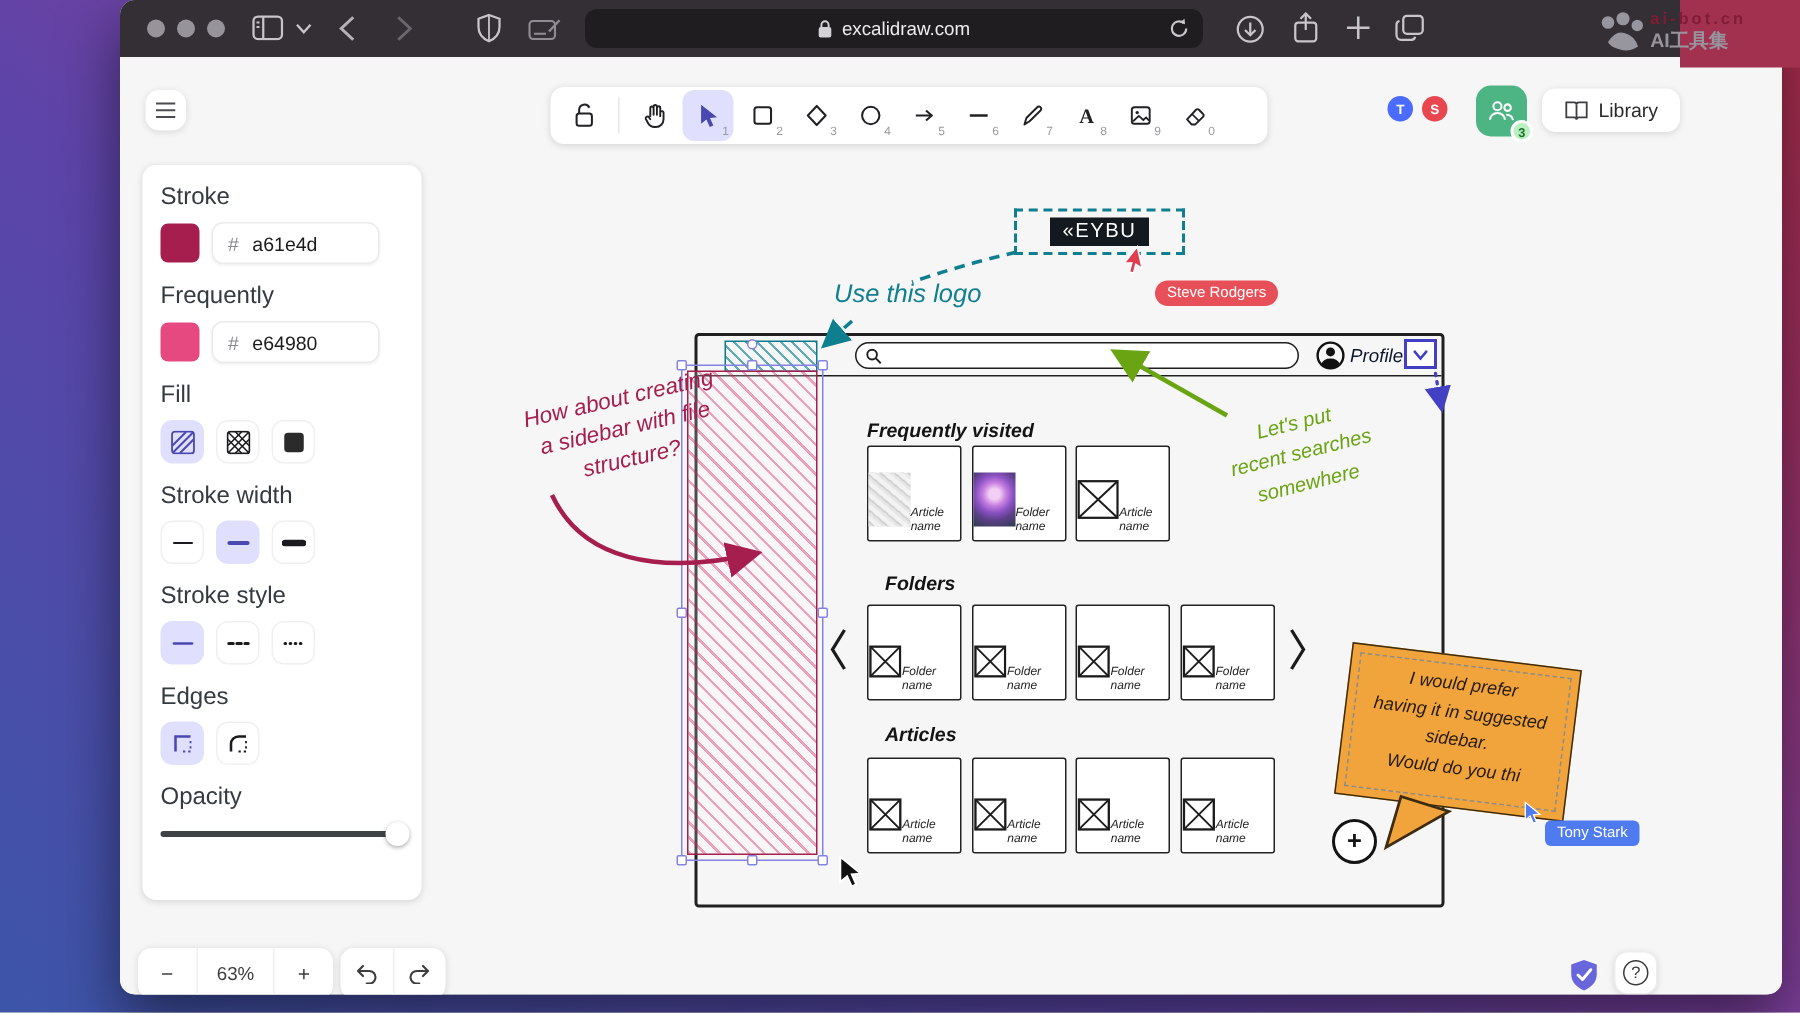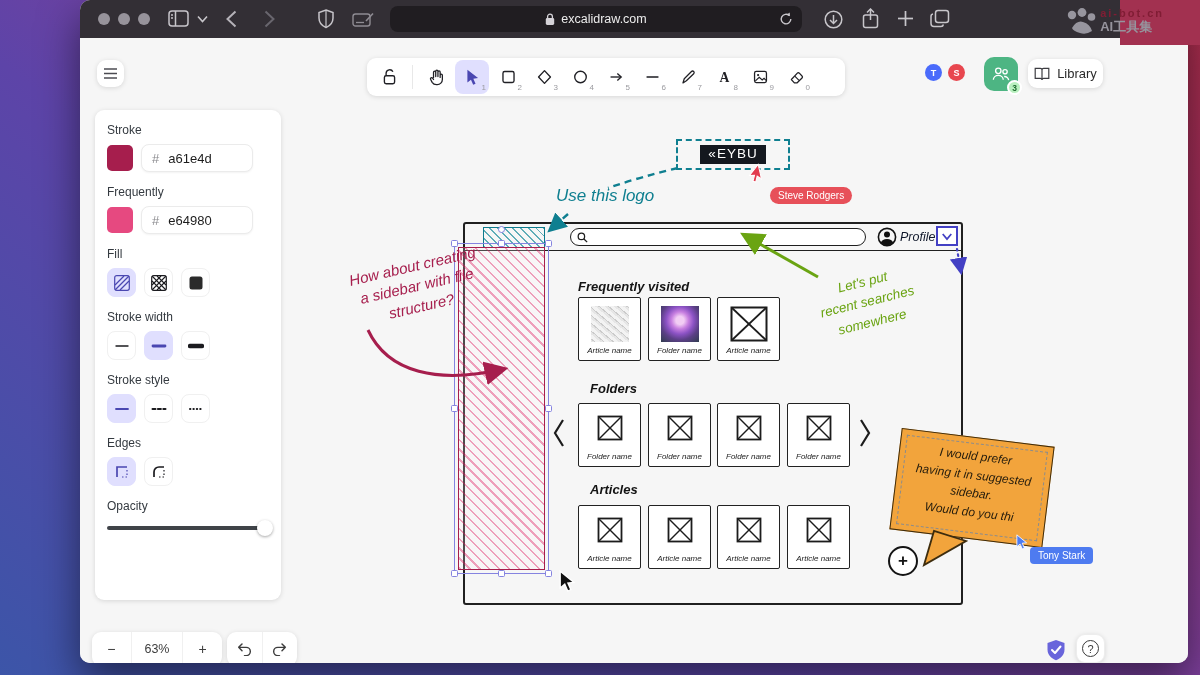--- a/index.html
+++ b/index.html
@@ -11,36 +11,36 @@
   .window { position:absolute; left:80px; top:0; width:1108px; height:663px;
     border-radius:10px; overflow:hidden; box-shadow:0 18px 40px rgba(0,0,0,.5); background:#f6f6f6; }
   .chrome { position:absolute; left:0; top:0; right:0; height:38px; background:#332f35;
     display:flex; align-items:center; }
   .dot { width:12px; height:12px; border-radius:50%; background:#97939b; display:inline-block; margin-right:8px; }
   .cicon { color:#c7c5ca; display:inline-flex; align-items:center; justify-content:center; }
   .urlbar { position:absolute; left:310px; top:6px; width:412px; height:26px; background:#201d21;
     border-radius:8px; display:flex; align-items:center; justify-content:center; color:#ececec; font-size:12.5px; }
   .app { position:absolute; left:0; top:38px; right:0; bottom:0; background:#f6f6f6; }
   .island { position:absolute; background:#fff; border-radius:9px; box-shadow:0 1px 5px rgba(0,0,0,.13); }
-  .plabel { font-size:12px; color:#343a40; margin-bottom:7px; }
+  .plabel { font-size:16px; color:#343a40; margin-bottom:7px; }
   .sw { width:26px; height:26px; border-radius:5px; }
   .hexbox { width:112px; height:28px; border:1px solid #ebebeb; border-radius:8px; background:#fff;
     display:flex; align-items:center; padding:0 10px; font-size:13px; color:#1c1c1c; box-shadow:0 1px 2px rgba(0,0,0,.05); }
   .hexbox .hash { color:#8a8a8e; margin-right:9px; }
   .opt { width:29px; height:29px; border-radius:8px; background:#fff; border:1px solid #f0f0f0;
     display:flex; align-items:center; justify-content:center; color:#1b1b1f; }
   .opt.on { background:#e0dffe; border-color:#e0dffe; color:#4a47b1; }
   .sect { margin-bottom:13px; }
   .row { display:flex; gap:8px; align-items:center; }
   .tbtn { width:34px; height:34px; border-radius:8px; position:relative; display:flex; align-items:center;
     justify-content:center; color:#202025; }
   .tbtn.on { background:#e0dffe; color:#4a47b1; }
   .tkey { position:absolute; right:3px; bottom:2px; font-size:8px; color:#9a9a9f; font-style:normal; }
   .card { position:absolute; width:63px; height:64px; background:#fff; border:1.7px solid #222;
-    border-radius:2px; display:flex; flex-direction:column; align-items:center; }
+    border-radius:2px; display:flex; flex-direction:row; align-items:center; }
   .clabel { font-size:8px; color:#222; margin-top:auto; margin-bottom:5px; font-style:italic; }
   .wtitle { position:absolute; font-size:13px; color:#141414; font-style:italic; font-weight:bold; }
   .handle { position:absolute; width:7px; height:7px; background:#fff; border:1.4px solid #8583e0; border-radius:1.5px; z-index:6; }
   .pill { position:absolute; color:#fff; font-size:10px; padding:3px 8px; border-radius:9px; white-space:nowrap; z-index:8; }
   .menuitem { font-size:12.5px; color:#4038c8; font-style:italic; }
   svg { display:block; }
 </style>
 </head>
 <body>
 
@@ -354,21 +354,21 @@
     <svg width="18" height="16" viewBox="0 0 20 17">
         <g fill="none" stroke="#fff" stroke-width="1.5">
           <circle cx="7" cy="5" r="3"></circle>
           <path d="M1.5 15 a5.5 5 0 0 1 11 0"></path>
           <circle cx="14.5" cy="6" r="2.4"></circle>
           <path d="M13.5 11.3 a4.6 4.3 0 0 1 5 4"></path>
         </g>
       </svg>
     <span class="abs" style="right:-4px;bottom:-4px;width:15px;height:15px;border-radius:50%;background:#b9f0bf;border:2px solid #fff;font-size:8.5px;color:#1e6b2f;font-weight:bold;display:flex;align-items:center;justify-content:center;">3</span>
   </div>
-  <div class="island" style="left:948px;top:59px;width:75px;height:29px;display:flex;align-items:center;justify-content:center;gap:7px;font-size:13px;color:#2b2b2b;">
+  <div class="island" style="left:948px;top:59px;width:92px;height:29px;display:flex;align-items:center;justify-content:center;gap:7px;font-size:13px;color:#2b2b2b;">
     <svg width="16" height="15" viewBox="0 0 20 18">
         <path d="M1.5 2.5 h6.5 a2 2 0 0 1 2 2 a2 2 0 0 1 2 -2 h6.5 v12.5 h-6.5 a2 2 0 0 0 -2 2 a2 2 0 0 0 -2 -2 H1.5 Z" fill="none" stroke="#3d3d42" stroke-width="1.5"></path>
         <line x1="10" y1="4.5" x2="10" y2="16" stroke="#3d3d42" stroke-width="1.5"></line>
       </svg>
     <span>Library</span>
   </div>
 
   <div class="abs" style="left:383px;top:222px;width:500px;height:383px;border:2px solid #202020;border-radius:3px;background:transparent;">
     <div style="position:absolute;left:0;top:0;right:0;height:27px;border-bottom:1.8px solid #202020;"></div>
   </div>

